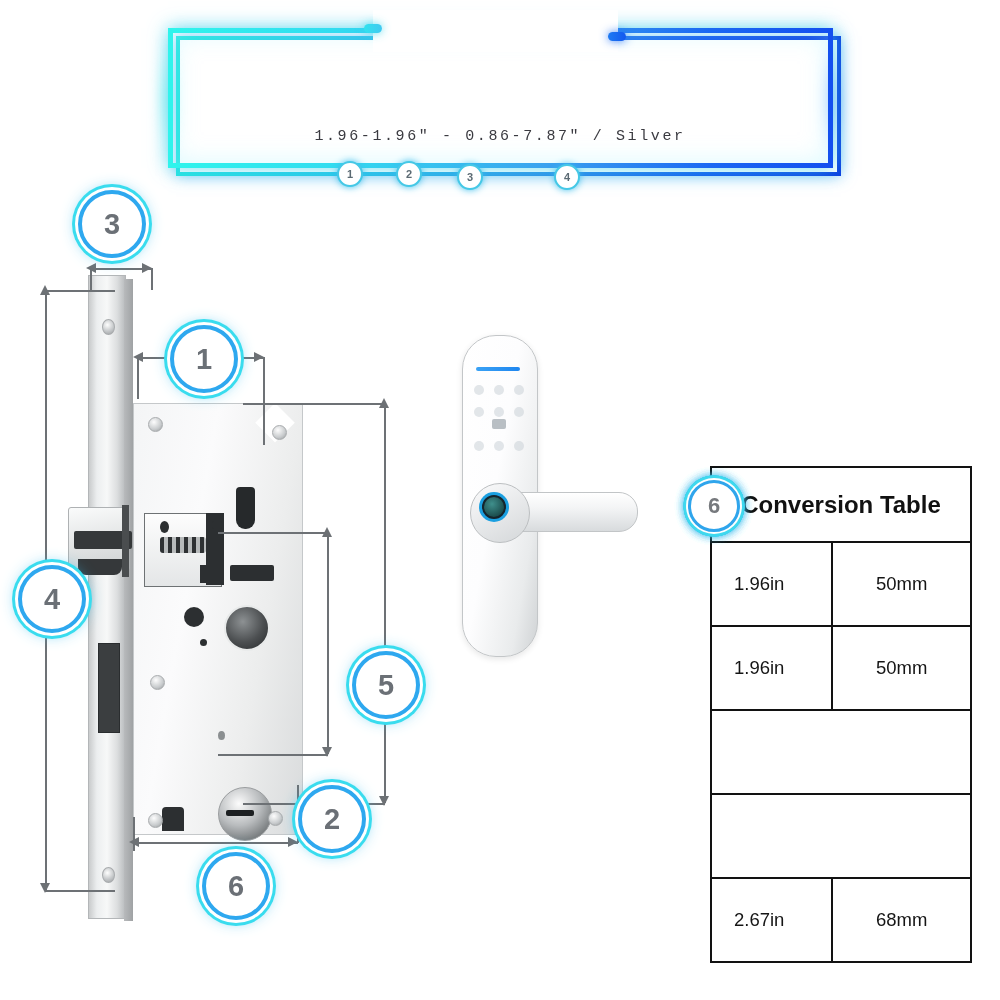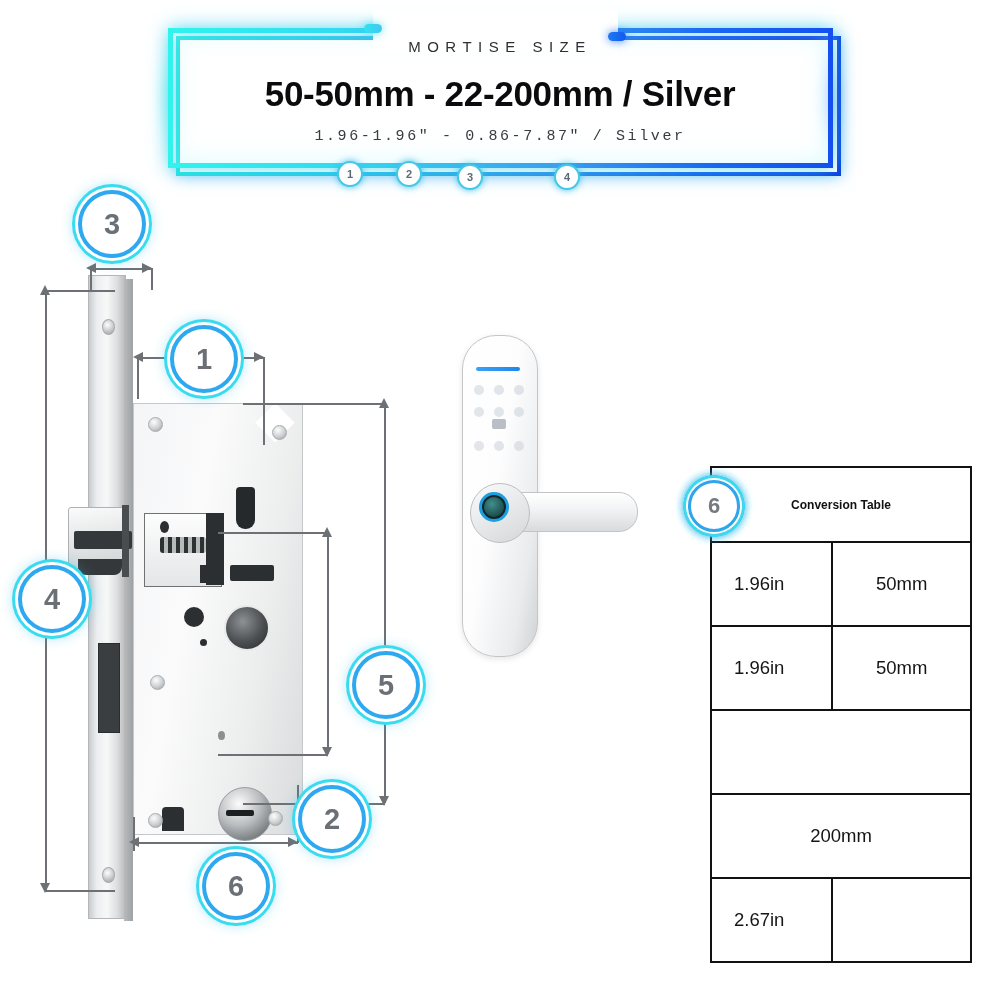--- a/index.html
+++ b/index.html
@@ -242,21 +242,21 @@
   #ctable{
     position:absolute;left:710px;top:466px;width:262px;height:497px;
     border:2.5px solid #121212;
     box-sizing:border-box;
     background:#fff;
     display:flex;flex-direction:column;
   }
   .ct-head{
     height:73px;flex:0 0 73px;border-bottom:2.5px solid #121212;
     display:flex;align-items:center;justify-content:center;
-    font-size:12px;font-weight:bold;color:#111;
+    font-size:24px;font-weight:bold;color:#111;
   }
   .ct-row{
     flex:1 1 0;display:flex;border-bottom:2.5px solid #121212;
   }
   .ct-row:last-child{border-bottom:none;}
   .ct-cell{
     display:flex;align-items:center;font-size:18.5px;color:#151515;
   }
   .ct-in{flex:0 0 47%;padding-left:22px;border-right:2.5px solid #121212;box-sizing:border-box;}
   .ct-mm{flex:1 1 auto;justify-content:center;}
@@ -278,22 +278,20 @@
   <div class="neon-wrap">
     <div class="neon-glow"></div>
     <div class="neon-outer"></div>
     <div class="neon-inner"></div>
     <div class="top-gap"></div>
     <div class="top-gap2"></div>
     <div class="cap cap-left"></div>
     <div class="cap cap-right"></div>
   </div>
 
-  <div class="banner-kicker">MORTISE SIZE</div>
-  <div class="banner-title">50-50mm - 22-200mm / Silver</div>
   <div class="banner-sub">1.96-1.96" - 0.86-7.87" / Silver</div>
 
   <div class="sbadge" style="left:337px;top:161px;">1</div>
   <div class="sbadge" style="left:396px;top:161px;">2</div>
   <div class="sbadge" style="left:457px;top:164px;">3</div>
   <div class="sbadge" style="left:554px;top:164px;">4</div>
 </div>
 
 <div id="diagram">
 
@@ -417,21 +415,21 @@
     <div class="ct-cell ct-in">1.96in</div>
     <div class="ct-cell ct-mm">50mm</div>
   </div>
 
   <div class="ct-row">
     <div class="tbadge" style="top:12px;">3</div>
   </div>
 
   <div class="ct-row">
     <div class="tbadge" style="top:12px;">4</div>
-    <div class="ct-cell ct-mm">200mm</div>
   </div>
 
 
   <div class="ct-row">
     <div class="tbadge" style="top:12px;">6</div>
     <div class="ct-cell ct-in">2.67in</div>
+    <div class="ct-cell ct-mm">68mm</div>
   </div>
 </div>
 
 </body></html>

